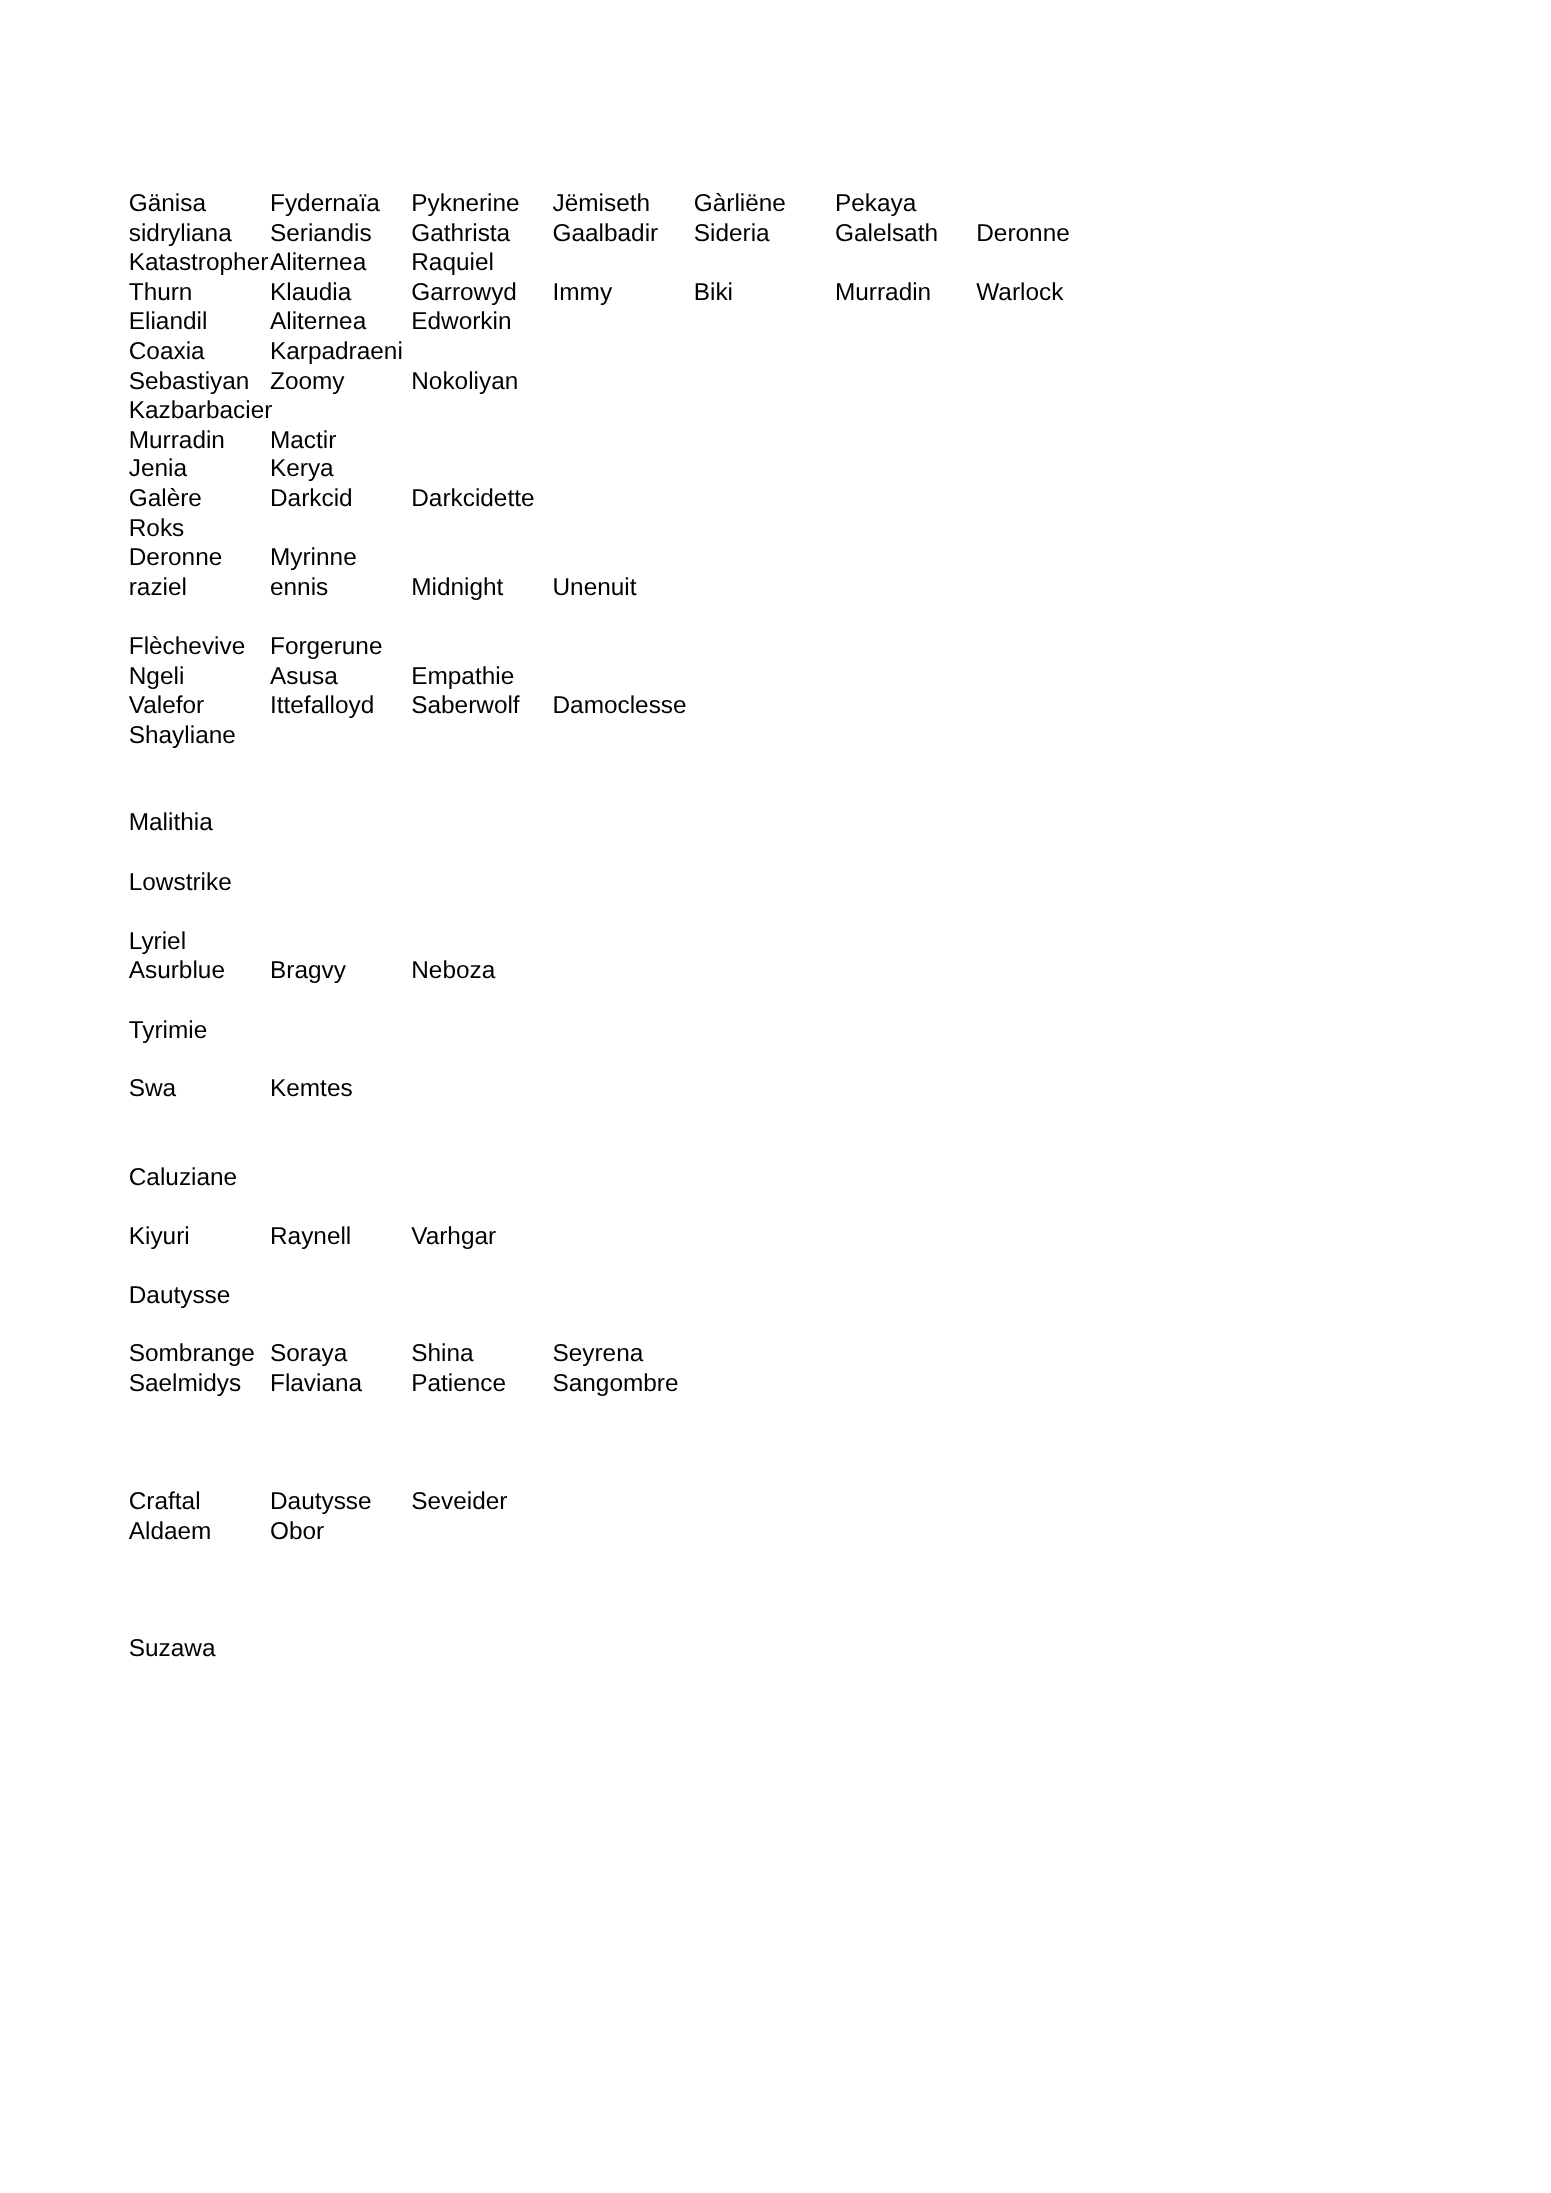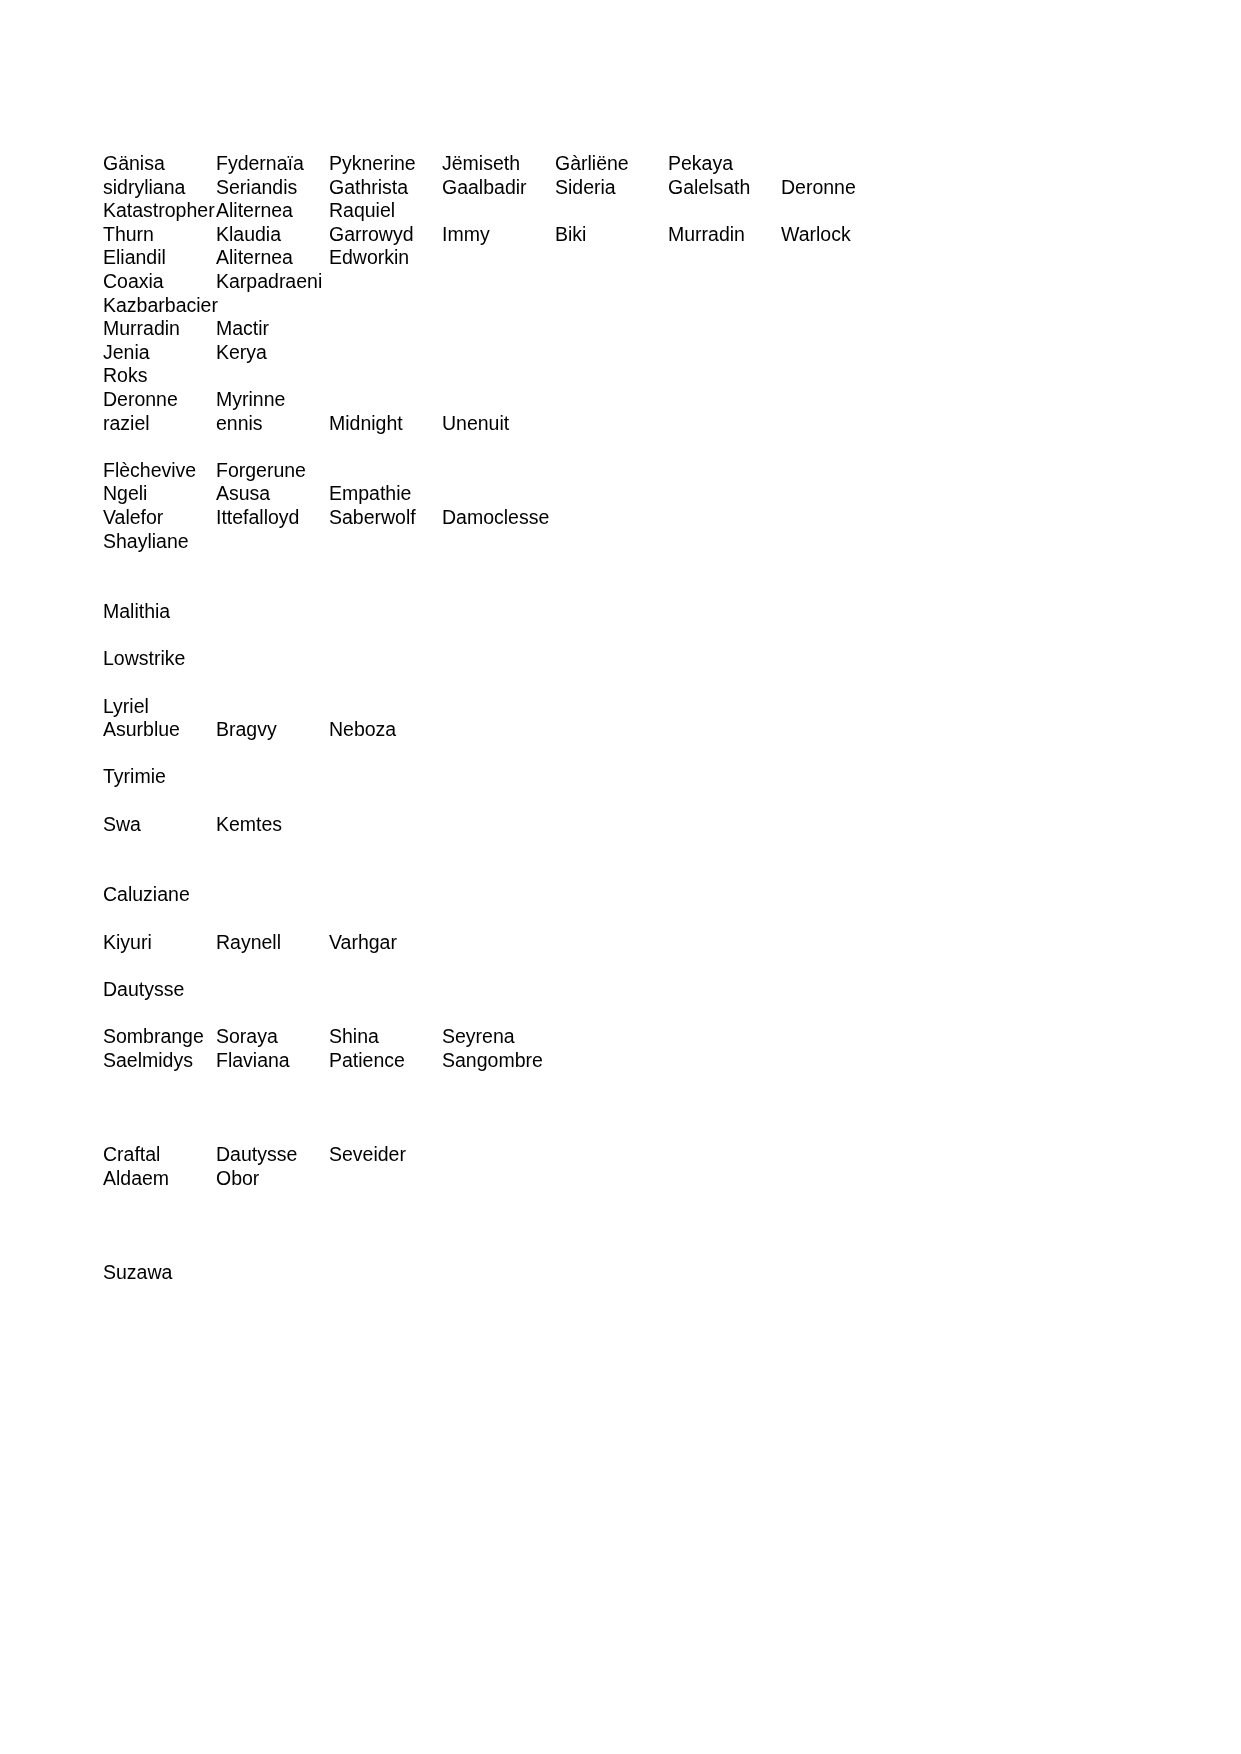--- a/index.html
+++ b/index.html
@@ -50,23 +50,25 @@
 <body>
 
 <div id="page">
   <div id="doc-body">
       <div class="text-row"><span class="cell">Gänisa</span><span class="cell">Fydernaïa</span><span class="cell">Pyknerine</span><span class="cell">Jëmiseth</span><span class="cell">Gàrliëne</span><span class="cell">Pekaya</span></div>
       <div class="text-row"><span class="cell">sidryliana</span><span class="cell">Seriandis</span><span class="cell">Gathrista</span><span class="cell">Gaalbadir</span><span class="cell">Sideria</span><span class="cell">Galelsath</span><span class="cell">Deronne</span></div>
       <div class="text-row"><span class="cell">Katastropher</span><span class="cell">Aliternea</span><span class="cell">Raquiel</span></div>
       <div class="text-row"><span class="cell">Thurn</span><span class="cell">Klaudia</span><span class="cell">Garrowyd</span><span class="cell">Immy</span><span class="cell">Biki</span><span class="cell">Murradin</span><span class="cell">Warlock</span></div>
       <div class="text-row"><span class="cell">Eliandil</span><span class="cell">Aliternea</span><span class="cell">Edworkin</span></div>
       <div class="text-row"><span class="cell">Coaxia</span><span class="cell">Karpadraeni</span></div>
+      <div class="text-row"><span class="cell">Sebastiyan</span><span class="cell">Zoomy</span><span class="cell">Nokoliyan</span></div>
       <div class="text-row"><span class="cell">Kazbarbacier</span></div>
       <div class="text-row"><span class="cell">Murradin</span><span class="cell">Mactir</span></div>
       <div class="text-row"><span class="cell">Jenia</span><span class="cell">Kerya</span></div>
+      <div class="text-row"><span class="cell">Galère</span><span class="cell">Darkcid</span><span class="cell">Darkcidette</span></div>
       <div class="text-row"><span class="cell">Roks</span></div>
       <div class="text-row"><span class="cell">Deronne</span><span class="cell">Myrinne</span></div>
       <div class="text-row"><span class="cell">raziel</span><span class="cell">ennis</span><span class="cell">Midnight</span><span class="cell">Unenuit</span></div>
       <div class="text-row blank">&nbsp;</div>
       <div class="text-row"><span class="cell">Flèchevive</span><span class="cell">Forgerune</span></div>
       <div class="text-row"><span class="cell">Ngeli</span><span class="cell">Asusa</span><span class="cell">Empathie</span></div>
       <div class="text-row"><span class="cell">Valefor</span><span class="cell">Ittefalloyd</span><span class="cell">Saberwolf</span><span class="cell">Damoclesse</span></div>
       <div class="text-row"><span class="cell">Shayliane</span></div>
       <div class="text-row blank">&nbsp;</div>
       <div class="text-row blank">&nbsp;</div>

